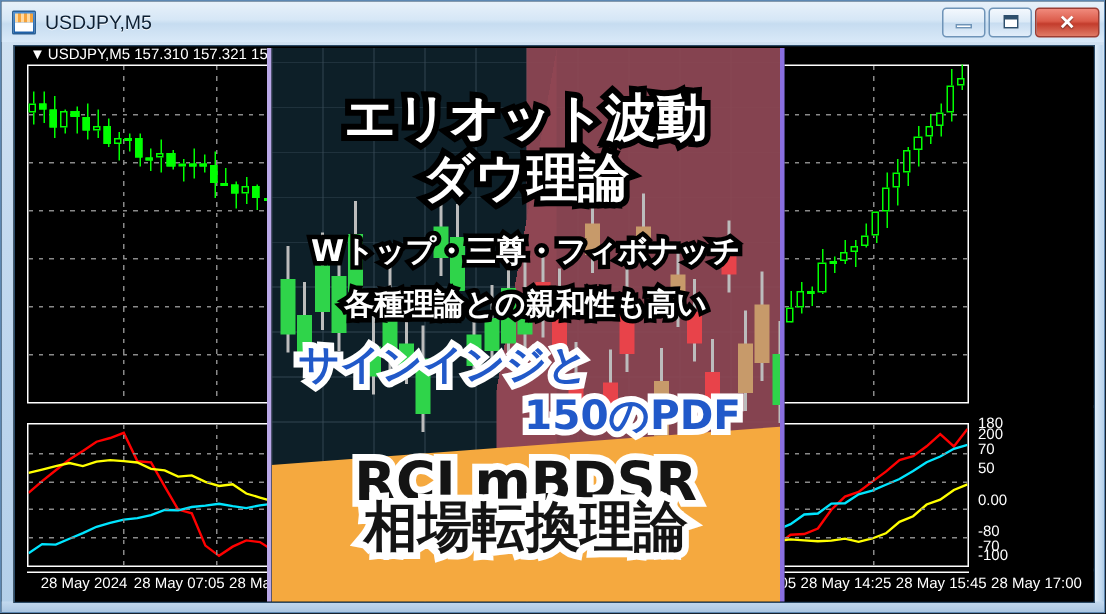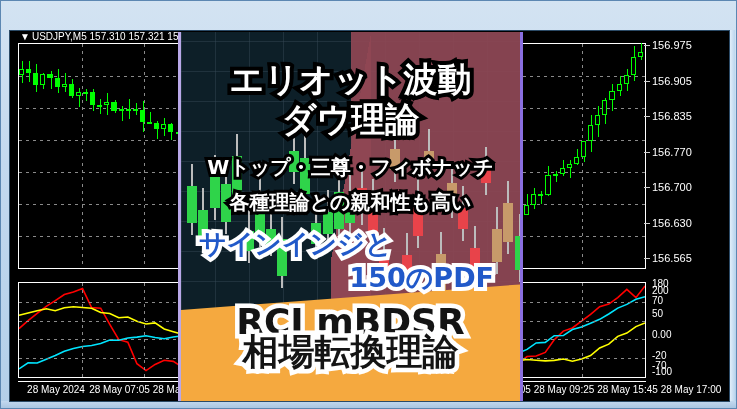--- a/index.html
+++ b/index.html
@@ -186,20 +186,33 @@
   #bottomframe {
     position:absolute; left:0; bottom:0; width:737px; height:7px;
     background:linear-gradient(180deg,#c3d9ef,#aac6e2);
   }
 </style>
 </head>
 <body>
 
 <div id="app">
 
+  <div id="titlebar">
+    <div id="win-icon"></div>
+    <div id="win-title">USDJPY,M5</div>
+    <div id="win-btns">
+      <div class="wbtn">
+          <i class="minglyph"></i>
+        </div>
+      <div class="wbtn">
+          <i class="maxglyph"></i>
+        </div>
+      <div class="wbtn close">✕</div>
+    </div>
+  </div>
 
   <div id="vscroll"></div>
   <div id="bottomframe"></div>
 
   <div id="client">
     <div id="chart-wrap">
 
       <div class="pane" id="price-pane">
         <div class="pane-label">
           <span class="arrow">▼</span><span>USDJPY,M5  157.310 157.321 157.</span>
@@ -565,29 +578,20 @@
               <div class="body" style="top: 30.7618px; height: 8.98838px; width: 5.11364px;"></div>
             </div>
             <div class="candle" style="left: 611.773px; width: 7.11364px;">
               <div class="wick" style="top: 1.75691px; height: 35.4747px; left: 3.05682px;"></div>
               <div class="body" style="top: 13.0831px; height: 17.6787px; width: 5.11364px;"></div>
             </div>
             <div class="candle" style="left: 618.886px; width: 7.11364px;">
               <div class="wick" style="top: -1.17827px; height: 17.6284px; left: 3.05682px;"></div>
               <div class="body" style="top: 7.61969px; height: 5.46341px; width: 5.11364px;"></div>
             </div>
-          </div>
-        <div class="yaxis" id="price-axis">
-            <div class="ytick" style="top: 14px;">156.975<i class="dashm"></i></div>
-            <div class="ytick" style="top: 49.5px;">156.905<i class="dashm"></i></div>
-            <div class="ytick" style="top: 85px;">156.835<i class="dashm"></i></div>
-            <div class="ytick" style="top: 120.5px;">156.770<i class="dashm"></i></div>
-            <div class="ytick" style="top: 156px;">156.700<i class="dashm"></i></div>
-            <div class="ytick" style="top: 191.5px;">156.630<i class="dashm"></i></div>
-            <div class="ytick" style="top: 227px;">156.565<i class="dashm"></i></div>
           </div>
       </div>
 
       <div class="pane" id="ind-pane">
         <div class="plot" id="ind-plot">
           <svg class="indsvg" id="ind-svg" viewBox="0 0 620 95" preserveAspectRatio="none">
               <path d="M 0.0 46.1 L 9.0 38.1 L 18.0 30.8 L 27.0 23.6 L 35.9 17.8 L 44.9 11.6 L 53.9 9.1 L 62.9 5.6 L 71.9 24.8 L 80.9 25.5 L 89.9 41.7 L 98.8 57.3 L 107.8 59.8 L 116.8 81.6 L 125.8 88.5 L 134.8 82.3 L 143.8 78.1 L 152.8 79.2 L 161.7 85.0 L 170.7 80.5 L 179.7 77.6 L 188.7 78.5 L 197.7 72.4 L 206.7 66.8 L 215.7 65.0 L 224.6 49.1 L 233.6 51.0 L 242.6 40.2 L 251.6 35.5 L 260.6 35.4 L 269.6 36.1 L 278.6 35.2 L 287.5 22.8 L 296.5 32.5 L 305.5 22.8 L 314.5 25.6 L 323.5 23.1 L 332.5 34.8 L 341.4 27.8 L 350.4 42.6 L 359.4 43.0 L 368.4 44.7 L 377.4 47.8 L 386.4 43.4 L 395.4 28.2 L 404.3 30.3 L 413.3 24.1 L 422.3 30.3 L 431.3 26.5 L 440.3 34.5 L 449.3 38.3 L 458.3 40.6 L 467.2 50.9 L 476.2 65.7 L 485.2 68.3 L 494.2 81.3 L 503.2 74.3 L 512.2 73.8 L 521.2 70.1 L 530.1 57.4 L 539.1 48.6 L 548.1 45.4 L 557.1 38.5 L 566.1 31.8 L 575.1 24.0 L 584.1 21.3 L 593.0 14.7 L 602.0 6.5 L 611.0 14.8 L 620.0 3.0" fill="none" stroke="#ff0000" stroke-width="1.6"></path>
               <path d="M 0.0 86.8 L 9.0 80.6 L 18.0 80.9 L 27.0 77.0 L 35.9 73.2 L 44.9 68.9 L 53.9 66.3 L 62.9 64.1 L 71.9 63.1 L 80.9 61.1 L 89.9 57.6 L 98.8 57.8 L 107.8 55.6 L 116.8 54.7 L 125.8 53.4 L 134.8 55.0 L 143.8 56.3 L 152.8 54.5 L 161.7 53.3 L 170.7 54.6 L 179.7 55.4 L 188.7 55.5 L 197.7 55.6 L 206.7 54.8 L 215.7 58.3 L 224.6 57.4 L 233.6 60.6 L 242.6 60.5 L 251.6 60.9 L 260.6 61.1 L 269.6 61.8 L 278.6 63.1 L 287.5 63.7 L 296.5 63.3 L 305.5 63.2 L 314.5 63.6 L 323.5 64.9 L 332.5 64.6 L 341.4 63.6 L 350.4 66.1 L 359.4 67.0 L 368.4 64.9 L 377.4 65.8 L 386.4 67.0 L 395.4 67.3 L 404.3 68.5 L 413.3 68.1 L 422.3 66.5 L 431.3 66.6 L 440.3 68.8 L 449.3 67.0 L 458.3 68.3 L 467.2 68.6 L 476.2 69.7 L 485.2 70.7 L 494.2 70.9 L 503.2 67.1 L 512.2 60.6 L 521.2 60.0 L 530.1 53.3 L 539.1 53.1 L 548.1 47.0 L 557.1 44.5 L 566.1 40.6 L 575.1 36.7 L 584.1 31.3 L 593.0 25.4 L 602.0 21.6 L 611.0 16.4 L 620.0 13.8" fill="none" stroke="#00e5ff" stroke-width="1.6"></path>
               <path d="M 0.0 32.6 L 9.0 30.4 L 18.0 28.1 L 27.0 26.0 L 35.9 28.0 L 44.9 25.0 L 53.9 24.0 L 62.9 24.7 L 71.9 25.6 L 80.9 29.9 L 89.9 30.9 L 98.8 35.1 L 107.8 34.3 L 116.8 38.7 L 125.8 41.4 L 134.8 40.3 L 143.8 46.5 L 152.8 49.2 L 161.7 51.8 L 170.7 53.8 L 179.7 54.5 L 188.7 59.6 L 197.7 59.7 L 206.7 62.0 L 215.7 63.2 L 224.6 64.1 L 233.6 68.0 L 242.6 68.8 L 251.6 69.3 L 260.6 68.8 L 269.6 68.9 L 278.6 70.8 L 287.5 70.2 L 296.5 74.1 L 305.5 71.3 L 314.5 71.2 L 323.5 75.2 L 332.5 76.0 L 341.4 72.5 L 350.4 74.0 L 359.4 76.4 L 368.4 76.4 L 377.4 77.0 L 386.4 75.2 L 395.4 79.0 L 404.3 79.3 L 413.3 79.1 L 422.3 77.2 L 431.3 77.2 L 440.3 76.4 L 449.3 78.5 L 458.3 78.9 L 467.2 79.1 L 476.2 79.8 L 485.2 79.2 L 494.2 78.5 L 503.2 77.4 L 512.2 78.1 L 521.2 78.7 L 530.1 78.2 L 539.1 76.9 L 548.1 79.1 L 557.1 76.8 L 566.1 73.3 L 575.1 65.6 L 584.1 61.8 L 593.0 53.9 L 602.0 50.6 L 611.0 44.1 L 620.0 40.3" fill="none" stroke="#ffff00" stroke-width="1.6"></path>
             </svg>
@@ -604,37 +608,37 @@
             <div class="hgrid" style="top: 38px;"></div>
             <div class="hgrid" style="top: 56px;"></div>
             <div class="hgrid" style="top: 75px;"></div>
           </div>
         <div class="yaxis" id="ind-axis">
             <div class="ytick-ind" style="top: 11px;">180</div>
             <div class="ytick-ind" style="top: 18px;">200</div>
             <div class="ytick-ind" style="top: 28px;">70</div>
             <div class="ytick-ind" style="top: 41px;">50</div>
             <div class="ytick-ind" style="top: 62px;">0.00</div>
-            <div class="ytick-ind" style="top: 83px;">-20</div>
+            <div class="ytick-ind" style="top: 83px;">-80</div>
             <div class="ytick-ind" style="top: 93px;">-70</div>
             <div class="ytick-ind" style="top: 99px;">-100</div>
           </div>
       </div>
 
       <div id="time-axis">
         <div class="topline"></div>
       <div class="tlabel" style="left: 46px;">28 May 2024</div>
           <div class="tlabel" style="left: 109.5px;">28 May 07:05</div>
           <div class="tlabel" style="left: 173px;">28 May 06:25</div>
           <div class="tlabel" style="left: 236.5px;">28 May 07:45</div>
           <div class="tlabel" style="left: 300px;">28 May 09:05</div>
           <div class="tlabel" style="left: 363.5px;">28 May 10:25</div>
           <div class="tlabel" style="left: 427px;">28 May 11:45</div>
           <div class="tlabel" style="left: 490.5px;">28 May 13:05</div>
-          <div class="tlabel" style="left: 554px;">28 May 09:25</div>
+          <div class="tlabel" style="left: 554px;">28 May 14:25</div>
           <div class="tlabel" style="left: 617.5px; text-align: center;">28 May 15:45</div>
           <div class="tlabel" style="left: 681px;">28 May 17:00</div>
         </div>
 
       <div id="overlay">
         <div id="ov-chartbg"></div>
         <div id="ov-grid"></div>
         <div id="ov-maroon-edge"></div>
         <div id="ov-maroon"></div>
         <div id="ov-candles">

